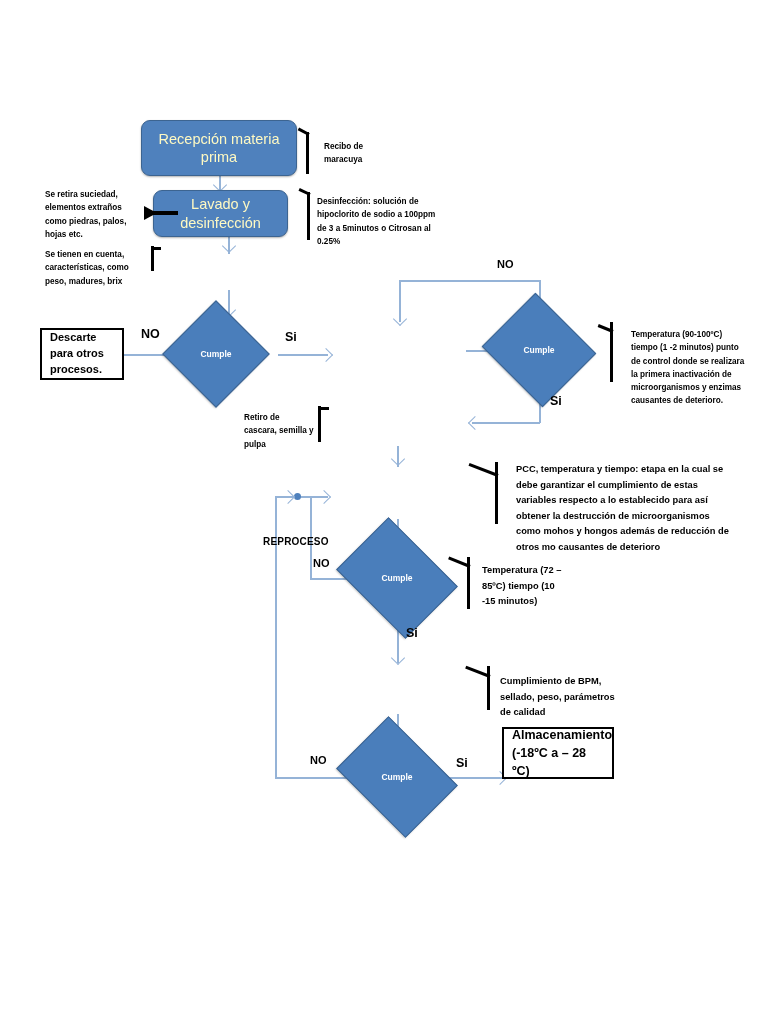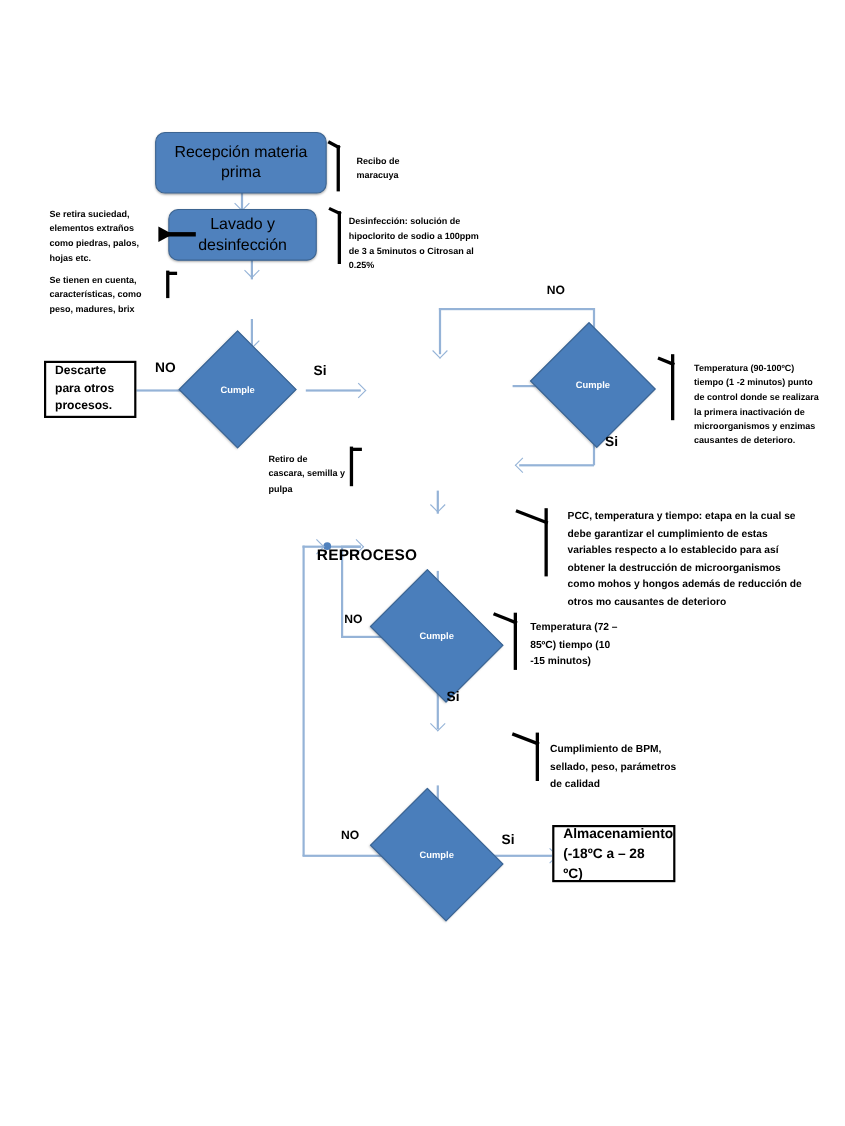--- a/index.html
+++ b/index.html
@@ -8,21 +8,21 @@
   #canvas{position:absolute;left:0;top:0;width:768px;height:1024px;}
   .abs{position:absolute;}
 
   
   #title{left:0;top:82px;width:768px;text-align:center;
          font-family:"Liberation Serif",serif;font-weight:bold;
          font-size:15.5px;letter-spacing:.3px;color:#0d0d0d;}
 
   
   .pbox{border-radius:9px;display:flex;align-items:center;justify-content:center;
-        text-align:center;color:#000000;font-size:14.5px;line-height:1.25;
+        text-align:center;color:#fef9c3;font-size:14.5px;line-height:1.25;
         box-sizing:border-box;padding:3px 6px;}
   .pbox.blue{background:#4f81bd;border:1px solid #3c6491;
              box-shadow:0 1px 2px rgba(0,0,0,.30);}
   .pbox.red{background:#ff0000;border:1px solid #c00000;
             box-shadow:0 1px 2px rgba(0,0,0,.30);}
 
   
   .diamond{position:absolute;}
   .diamond .shape{position:absolute;left:0;top:0;width:100%;height:100%;
         background:#4a7ebb;transform:rotate(45deg);
@@ -154,34 +154,34 @@
     <div class="lbl">Cumple</div>
   </div>
 
   <div class="diamond" style="left:348px;top:740px;width:98px;height:74px;">
     <div class="shape"></div>
     <div class="lbl">Cumple</div>
   </div>
 
   <div class="obox abs" style="left:40px;top:328px;width:84px;height:52px;">Descarte para otros procesos.</div>
 
-  <div class="obox big abs" style="left:502px;top:750px;width:112px;height:52px;">
+  <div class="obox big abs" style="left:502px;top:727px;width:112px;height:52px;">
     <div>Almacenamiento</div>
     <div>(-18ºC a – 28 ºC)</div>
   </div>
 
   <div class="flag big abs" style="left:141px;top:327px;">NO</div>
   <div class="flag big abs" style="left:285px;top:330px;">Si</div>
   <div class="flag abs" style="left:497px;top:258px;">NO</div>
   <div class="flag big abs" style="left:550px;top:394px;">Si</div>
   <div class="flag abs" style="left:313px;top:557px;">NO</div>
   <div class="flag big abs" style="left:406px;top:626px;">Si</div>
   <div class="flag abs" style="left:310px;top:754px;">NO</div>
   <div class="flag big abs" style="left:456px;top:756px;">Si</div>
-  <div class="flag abs" style="left:263px;top:496px;font-size:14px;letter-spacing:.2px;margin-left:25px;">REPROCESO</div>
+  <div class="flag abs" style="left:263px;top:536px;font-size:10px;letter-spacing:.2px;">REPROCESO</div>
 
   <div class="brk abs" style="left:306px;top:132px;height:42px;"></div>
   <div class="brk-arm abs" style="left:297px;top:133px;width:12px;transform:rotate(28deg);transform-origin:right center;"></div>
   <div class="note abs" style="left:324px;top:140px;width:72px;">Recibo de maracuya</div>
 
   <div class="note abs" style="left:45px;top:188px;width:98px;">Se retira suciedad, elementos extraños como piedras, palos, hojas etc.</div>
   <div class="blkline abs" style="left:152px;top:211px;width:26px;"></div>
   <div class="blkhead abs" style="left:144px;top:206px;"></div>
 
   <div class="brk abs" style="left:307px;top:192px;height:48px;"></div>

